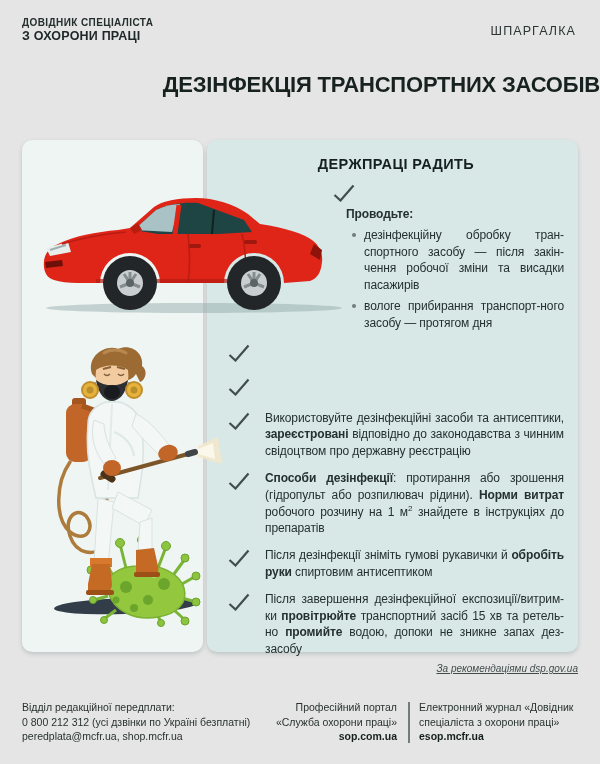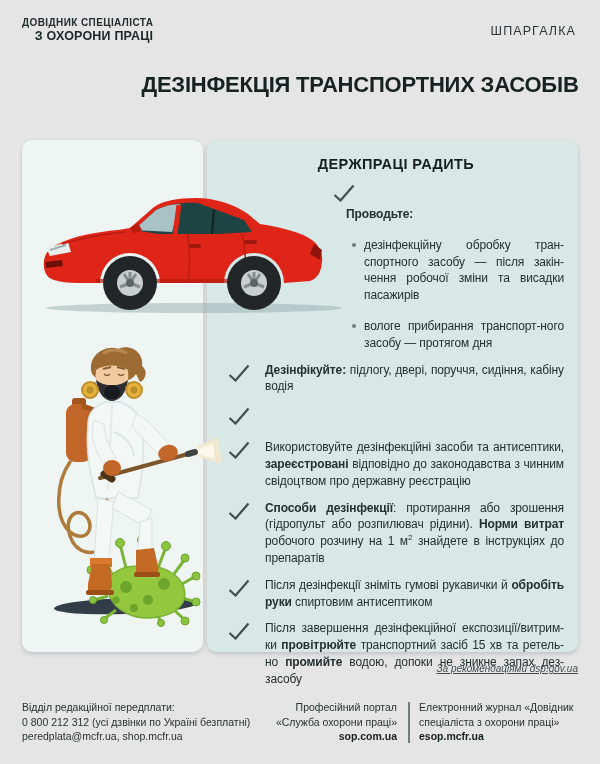--- a/index.html
+++ b/index.html
@@ -2,37 +2,37 @@
 <html><head>
 <meta charset="utf-8">
 <style>
   html,body{margin:0;padding:0;}
   body{width:600px;height:764px;font-family:"Liberation Sans",sans-serif;}
   .poster{position:relative;width:600px;height:764px;background:#e5e5e5;overflow:hidden;}
 
   
   .brand{position:absolute;left:22px;top:17px;color:#232e2d;}
   .brand .b1{font-size:10px;font-weight:700;letter-spacing:.4px;}
-  .brand .b2{font-size:12.5px;font-weight:700;color:#1c2726;margin-top:1px;letter-spacing:.2px;text-align:right;}
+  .brand .b2{font-size:12.5px;font-weight:700;color:#1c2726;margin-top:1px;letter-spacing:.2px;}
   .tag{position:absolute;right:24px;top:24px;font-size:12.5px;letter-spacing:1.1px;color:#2a3534;}
-  .title{position:absolute;left:0;right:0;top:72px;margin:0;padding-left:120px;text-align:center;
+  .title{position:absolute;left:0;right:0;top:72px;margin:0;padding-left:120px;text-align:right;
          font-size:22px;font-weight:700;letter-spacing:-.2px;color:#17211f;}
 
   
   .card{position:absolute;top:140px;height:512px;border-radius:10px;box-shadow:0 2px 4px rgba(55,80,80,.22);z-index:1;}
   .card-left{left:22px;width:181px;background:#eef5f2;}
   .card-right{left:207px;width:371px;background:#d8e8e6;box-sizing:border-box;padding:12px 14px 0 21px;}
 
   .heading{text-align:center;font-size:14.5px;font-weight:700;letter-spacing:.4px;color:#16201f;margin-top:4px;}
   .list{margin-top:10px;}
   .item{display:flex;margin-bottom:10px;}
   .item.indent{margin-left:105px;flex-direction:column;}
   .check{flex:none;width:24px;padding-top:2px;}
   .itext{flex:1;margin-left:13px;font-size:12px;line-height:1.4;letter-spacing:-.1px;color:#24312f;text-align:justify;}
-  .sub{display:flex;margin-top:14px;margin-left:6px;}
+  .sub{display:flex;margin-top:4px;margin-left:6px;}
   .dot{flex:none;width:4px;height:4px;border-radius:50%;background:#6e7e7d;margin:6px 8px 0 0;}
   .stext{flex:1;text-align:justify;}
   .b{font-weight:700;}
   sup{font-size:8px;line-height:0;}
 
   
   .ground-shadow{position:absolute;left:54px;top:598px;width:142px;height:16px;background:#333d4a;
                  border-radius:50%;transform:rotate(-2deg);z-index:2;}
   .virus-svg{position:absolute;left:86px;top:532px;z-index:3;}
   .worker-svg{position:absolute;left:48px;top:340px;z-index:4;}
@@ -77,21 +77,20 @@
               <span class="dot"></span>
               <div class="stext"><span>вологе прибирання транспорт-ного засобу — протягом дня</span></div>
             </div></div>
         </div>
         <div class="item">
           <div class="check">
   <svg width="22" height="18" viewBox="0 0 22 18">
     <path d="M1.5 11 L7.5 16.5 L20.5 1.5" fill="none" stroke="#414e4e" stroke-width="2.2"></path>
   </svg>
 </div>
-          <div class="itext"><span class="b">Дезінфікуйте:</span><span> підлогу, двері, поруччя, сидіння, кабіну водія</span></div>
         </div>
         <div class="item">
           <div class="check">
   <svg width="22" height="18" viewBox="0 0 22 18">
     <path d="M1.5 11 L7.5 16.5 L20.5 1.5" fill="none" stroke="#414e4e" stroke-width="2.2"></path>
   </svg>
 </div>
         </div>
         <div class="item">
           <div class="check">

